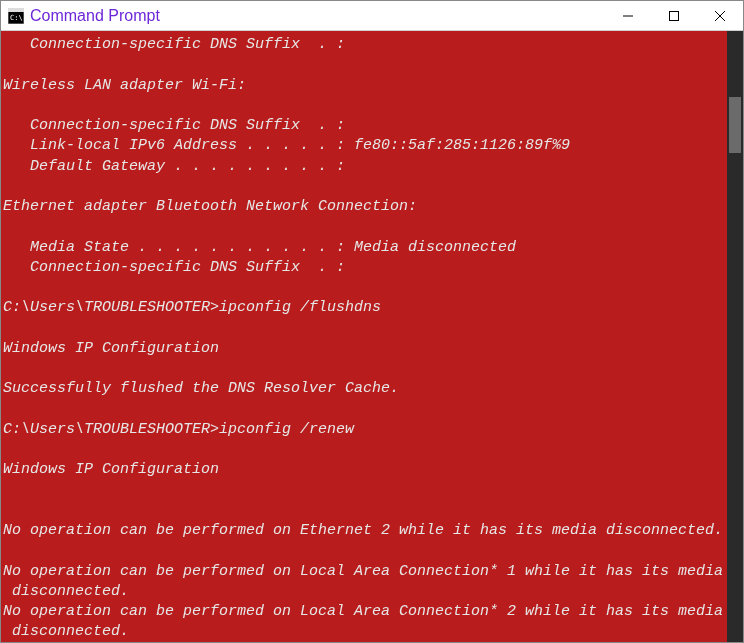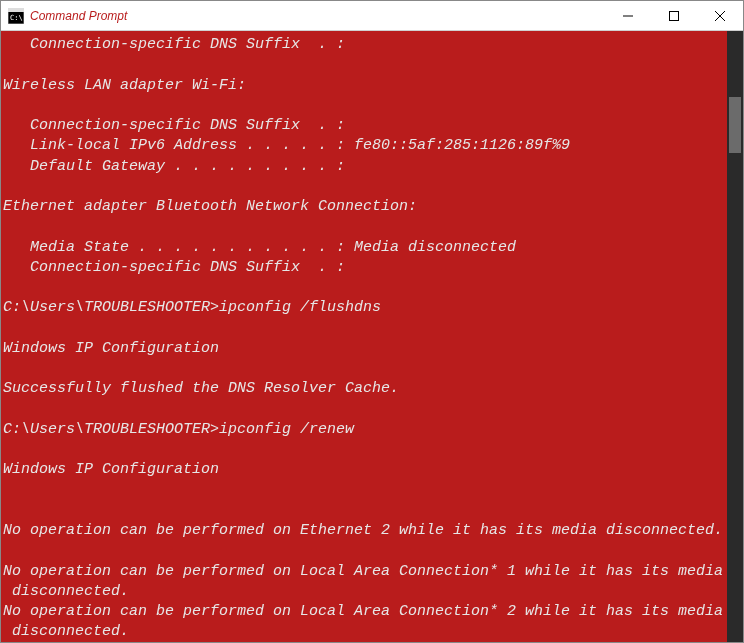--- a/index.html
+++ b/index.html
@@ -38,24 +38,23 @@
       margin-right: 6px;
       display: flex;
       align-items: center;
       justify-content: center;
     }
     .titlebar-icon svg {
       width: 16px;
       height: 16px;
     }
     .titlebar-title {
-      font-size: 12px;
-      color: #b91c1c;
+      font-size: 16px;
+      color: #6d28d9;
       flex: 1;
-      font-style: italic;
     }
     .titlebar-controls {
       display: flex;
       height: 100%;
     }
     .titlebar-btn {
       width: 46px;
       height: 100%;
       display: flex;
       align-items: center;

